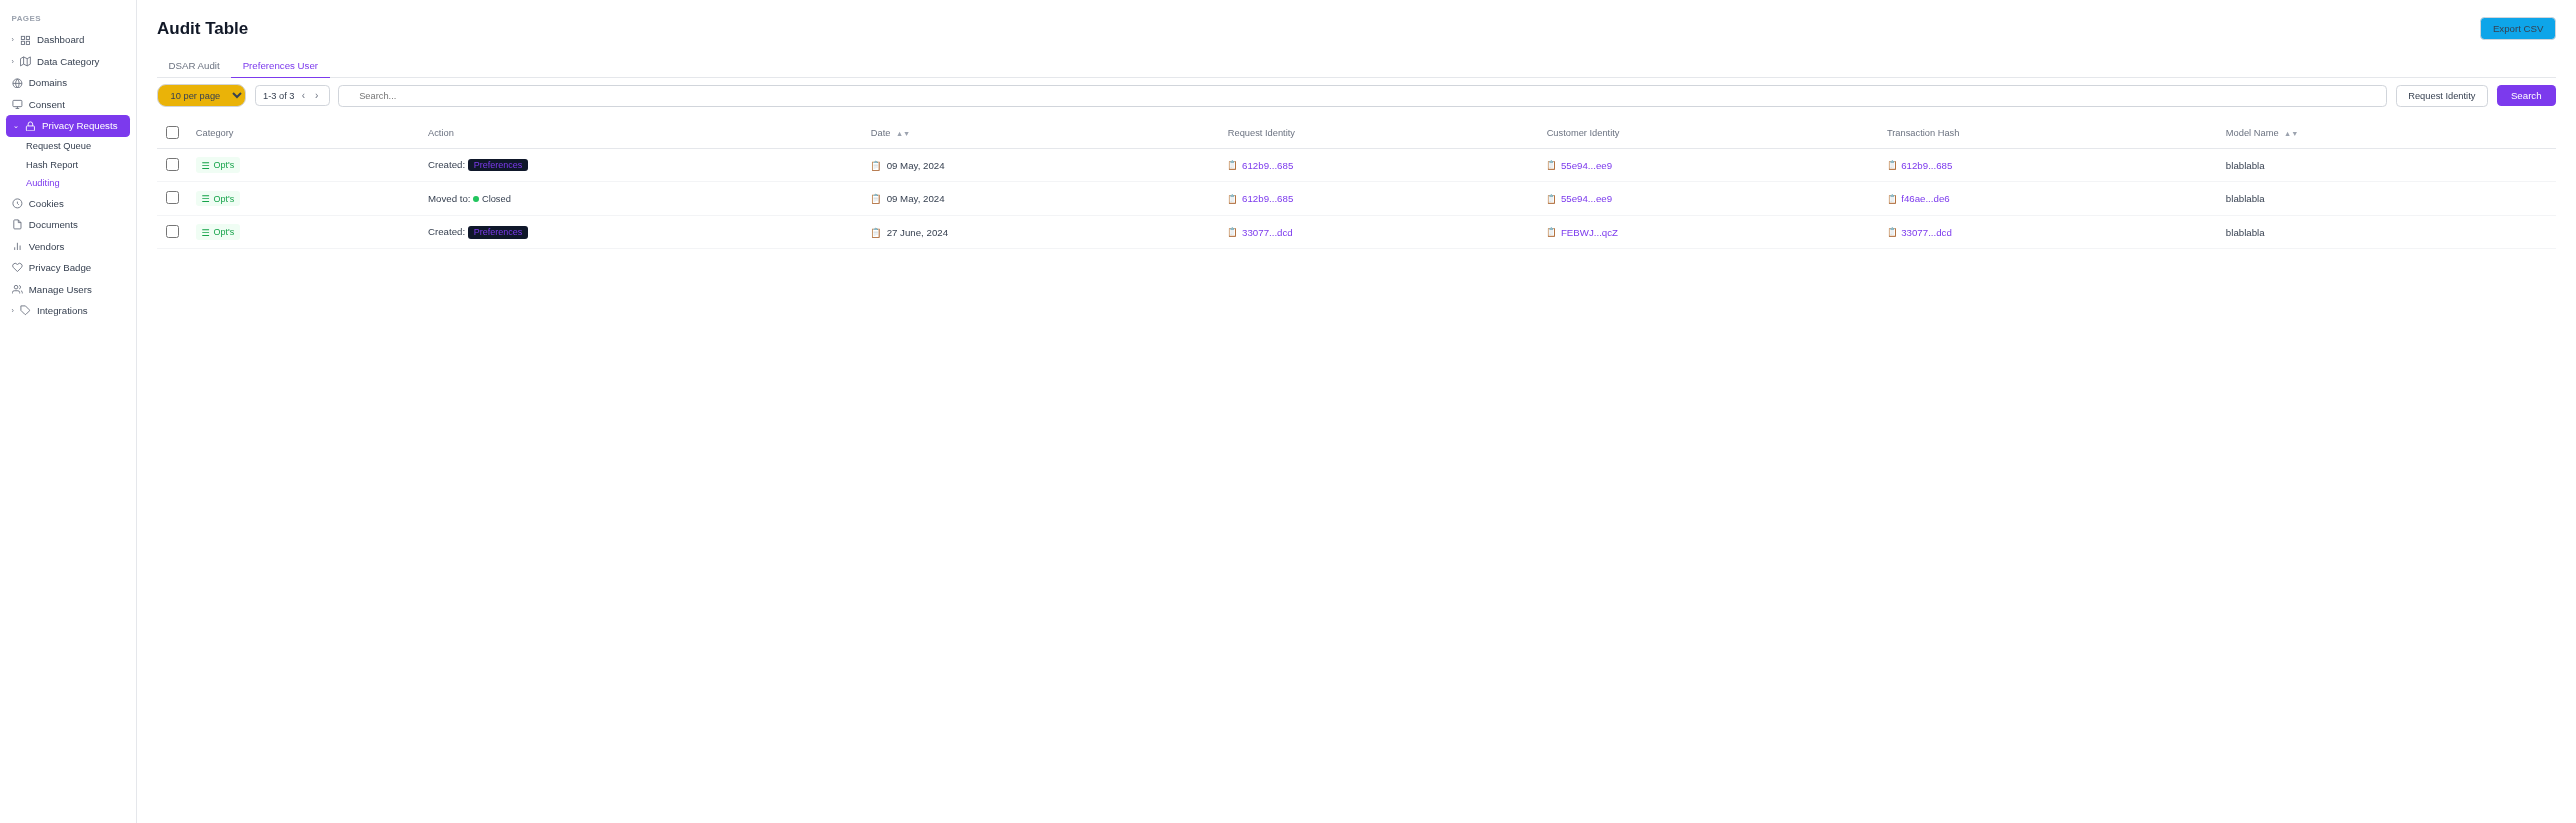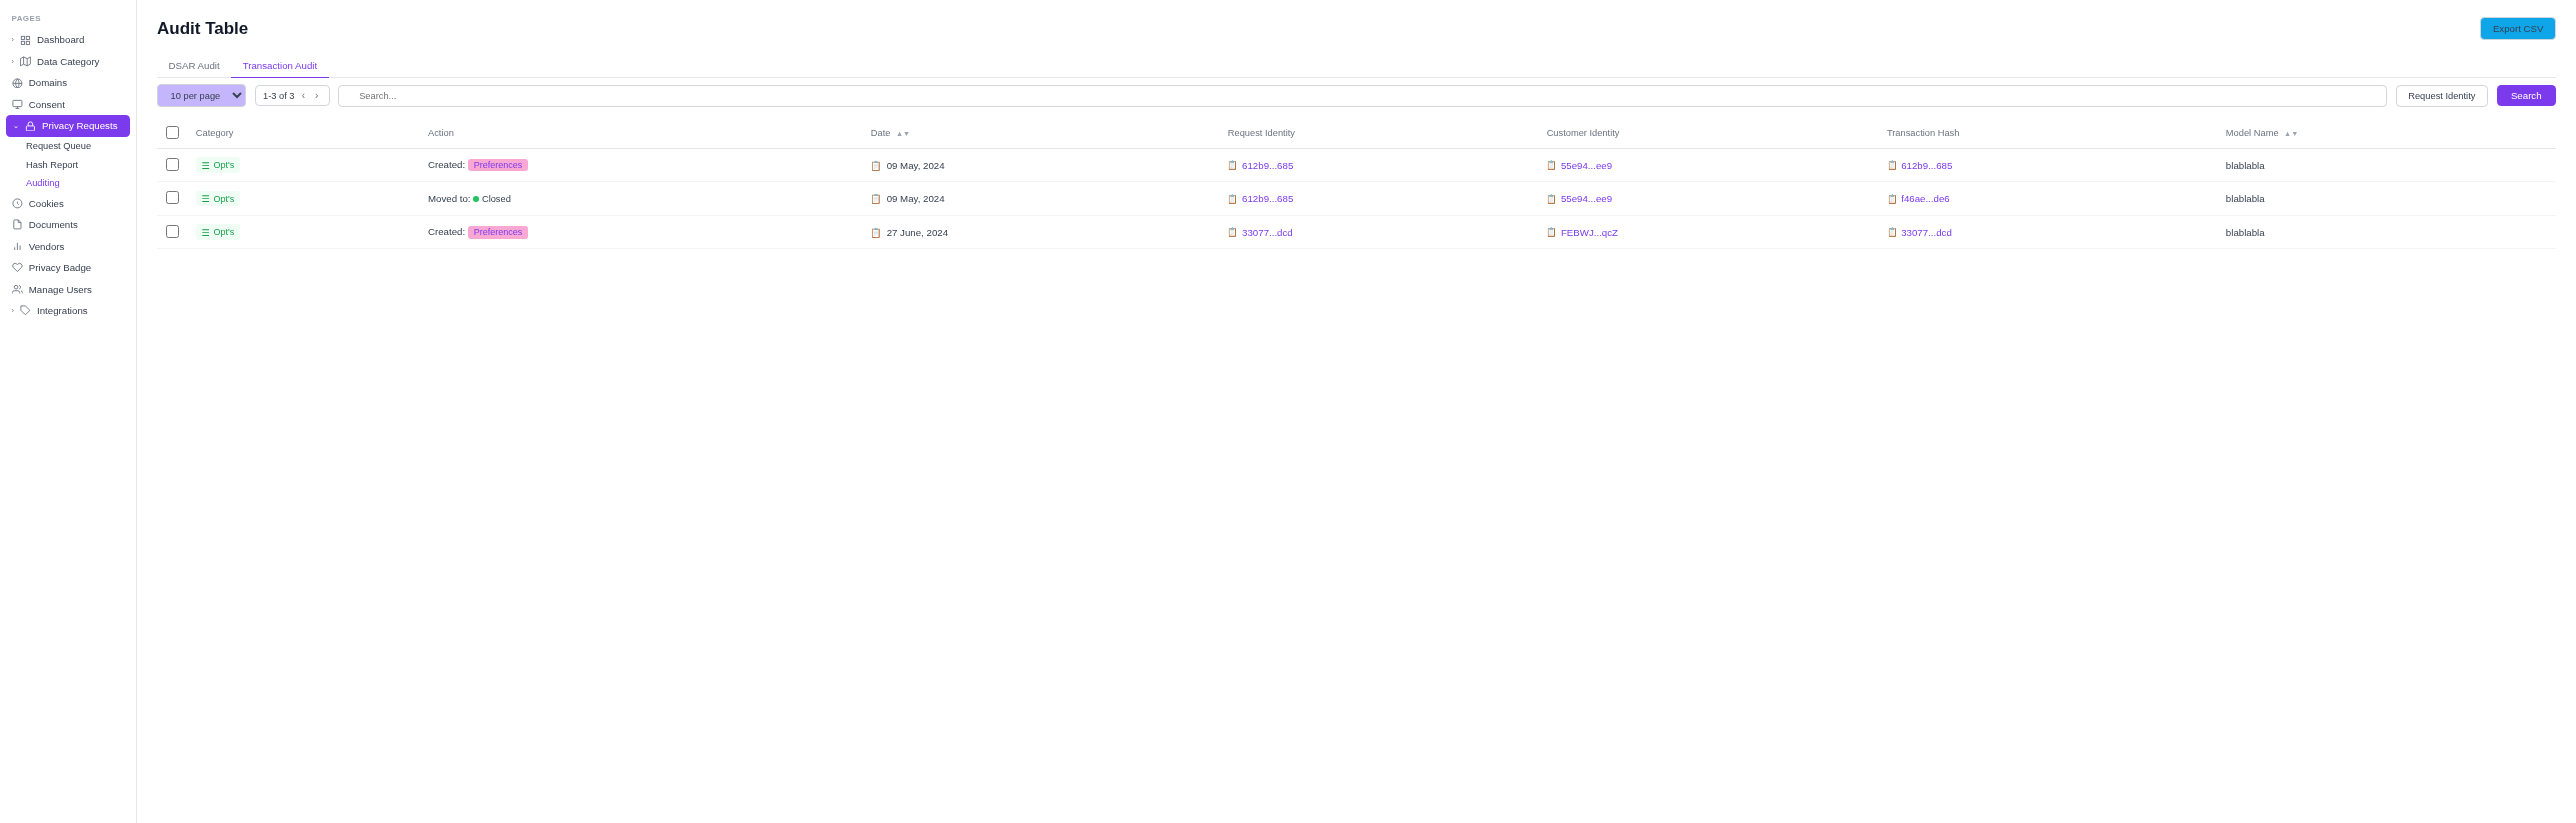--- a/index.html
+++ b/index.html
@@ -118,24 +118,24 @@
 
     
     .toolbar {
       display: flex;
       align-items: center;
       gap: 8.6px;
       margin-bottom: 11.5px;
     }
     .per-page-select {
       border: 0.7px solid #d1d5db;
-      background: #c4b5fd;
+      background: #eab308;
       color: #374151;
       padding: 4.3px 8.6px;
-      border-radius: 4px;
+      border-radius: 9px;
       font-size: 9.3px;
       cursor: pointer;
     }
     .pagination {
       display: flex;
       align-items: center;
       gap: 4.3px;
       border: 0.7px solid #d1d5db;
       border-radius: 4.3px;
       padding: 2.9px 7.2px;
@@ -224,21 +224,21 @@
       color: #16a34a;
       padding: 2.2px 5.8px;
       border-radius: 2.9px;
       font-size: 9px;
       font-weight: 500;
     }
     .category-icon { font-size: 9.3px; }
     .action-text { color: #374151; }
     .preferences-tag {
       display: inline-flex;
-      background: #f9a8d4;
+      background: #0f172a;
       color: #7c3aed;
       padding: 1.4px 5.8px;
       border-radius: 2.9px;
       font-size: 9px;
       font-weight: 500;
     }
     .closed-tag {
       display: inline-flex;
       align-items: center;
       gap: 2.9px;
@@ -412,21 +412,21 @@
 <div id="main">
   <div id="content">
 
     <div class="page-header">
       <h1 class="page-title">Audit Table</h1>
       <button class="export-btn">Export CSV</button>
     </div>
 
     <div class="tabs">
       <div class="tab">DSAR Audit</div>
-      <div class="tab active">Transaction Audit</div>
+      <div class="tab active">Preferences User</div>
     </div>
 
     <div class="toolbar">
       <select class="per-page-select"><option>10 per page</option></select>
       <div class="pagination">
         <span class="page-info">1-3 of 3</span>
         <button class="page-btn">‹</button>
         <button class="page-btn">›</button>
       </div>
       <div class="search-wrapper">

